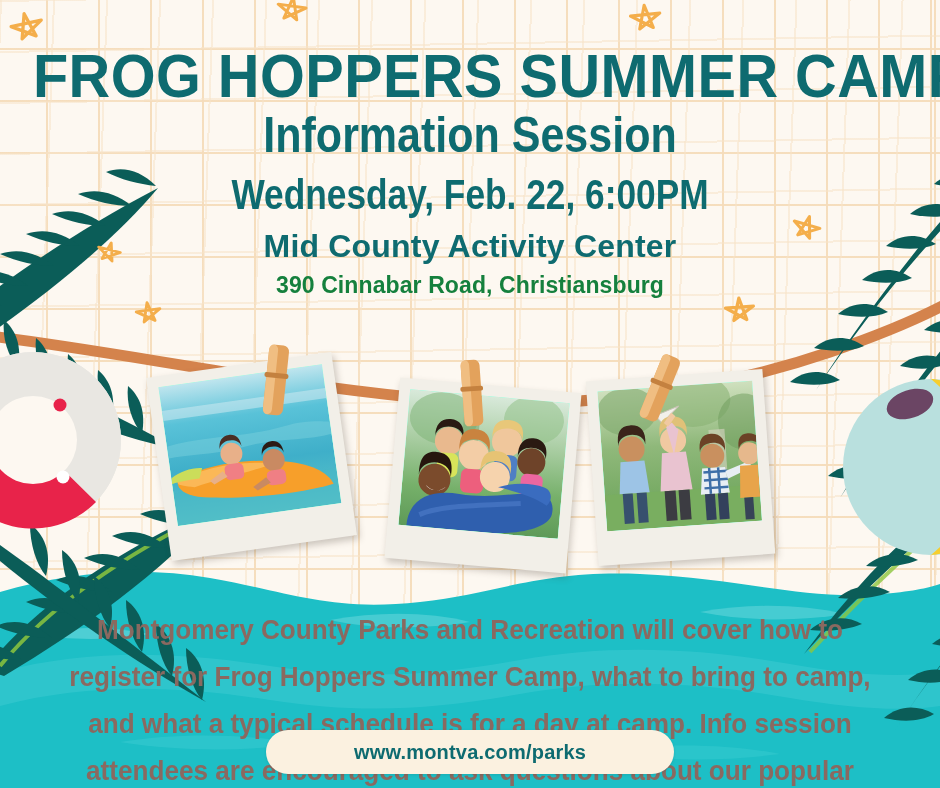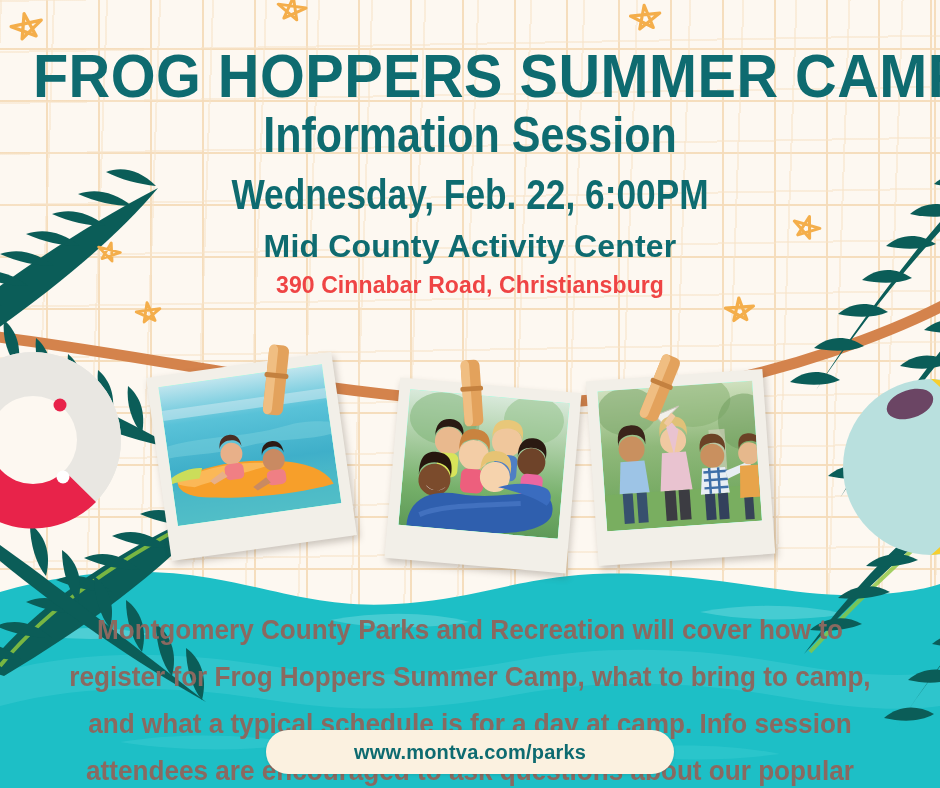--- a/index.html
+++ b/index.html
@@ -65,21 +65,21 @@
   .t-date{
     font-family:"Liberation Sans Narrow","Liberation Sans",sans-serif;
     font-weight:700;font-size:42px;line-height:1.1;color:#0E6B70;margin:10px 0 0;
     transform:scaleX(.84);transform-origin:center;white-space:nowrap;
   }
   .t-venue{
     font-weight:700;font-size:32px;line-height:1.15;color:#0E6B70;margin:10px 18px 0;
     letter-spacing:.2px;white-space:nowrap;
   }
   .t-address{
-    font-weight:700;font-size:23px;line-height:1.15;color:#ef4444;margin:7px 0 4px;
+    font-weight:700;font-size:23px;line-height:1.15;color:#15803d;margin:7px 0 4px;
     letter-spacing:.1px;white-space:nowrap;
   }
 
   
   .photo{
     position:absolute;background:#F2EFE8;
     box-shadow:2px 4px 7px rgba(60,50,40,.26);
     padding:11px 11px 34px 11px;z-index:16;
   }
   .photo .frame{overflow:hidden;background:#9fd;position:relative;}

